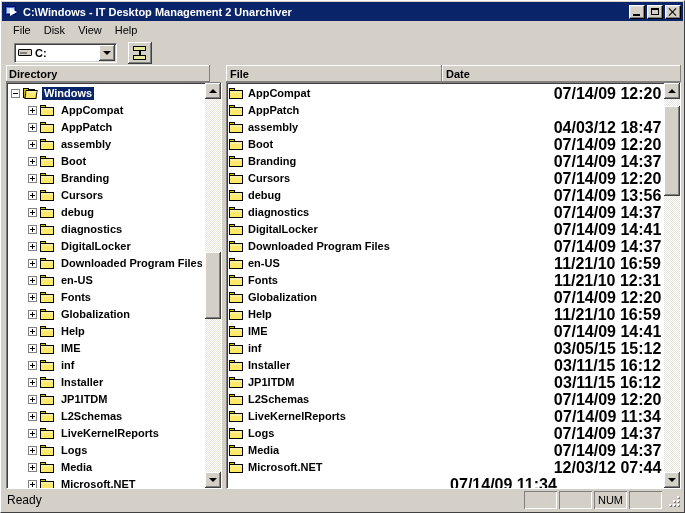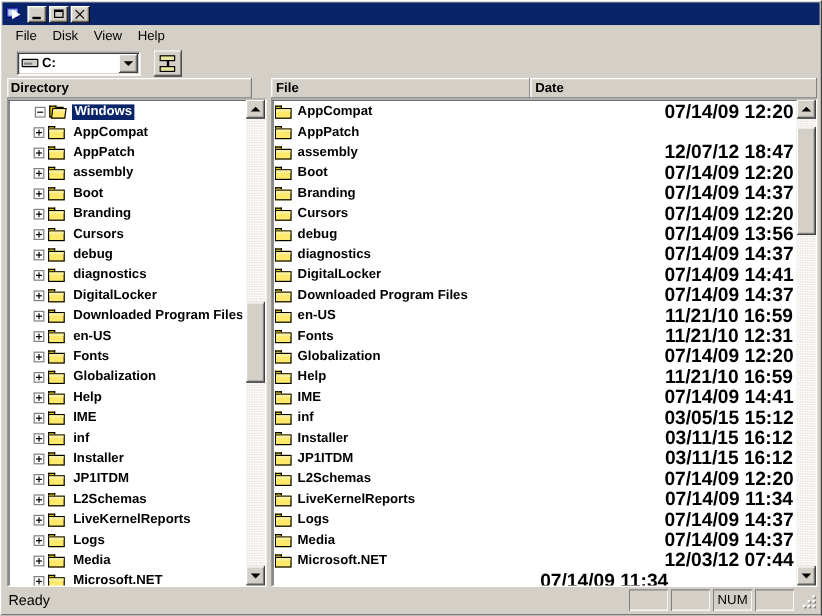--- a/index.html
+++ b/index.html
@@ -590,20 +590,21 @@
 </head>
 <body>
 
 <div id="app">
 
   <div id="titlebar">
     <div id="title-icon">
       <div class="mon"></div>
       <div class="arr"></div>
     </div>
+    <div id="title-text">C:\Windows - IT Desktop Management 2 Unarchiver</div>
     <div id="title-buttons">
       <div class="tbtn min">
           <div class="bar"></div>
         </div>
       <div class="tbtn max">
           <div class="box"></div>
         </div>
       <div class="tbtn close">
           <div class="x1"></div>
           <div class="x2"></div>
@@ -635,21 +636,21 @@
       <div class="n-bot"></div>
     </div>
   </div>
 
   <div id="main">
 
     <div id="tree-panel" class="panel">
       <div id="tree-header" class="panel-header">Directory</div>
       <div id="tree-body-wrap">
         <div id="tree-list">
-            <div class="tree-row selected" style="padding-left: 20px;">
+            <div class="tree-row selected" style="padding-left: 2px;">
               <div class="expander">
                 <div class="h"></div>
               </div>
               <div class="folder-ico open">
                 <div class="back"></div>
                 <div class="tab"></div>
                 <div class="bdy"></div>
               </div>
               <span class="tree-label">Windows</span>
             </div>
@@ -950,21 +951,21 @@
             </div>
             <div class="file-row">
               <div class="file-name" style="display: flex; align-items: center;">
                 <div class="folder-ico">
                   <div class="tab"></div>
                   <div class="bdy"></div>
                 </div>
                 <span>assembly</span>
               </div>
               <div class="file-size"></div>
-              <div class="file-date">12/07/12 18:47</div>
+              <div class="file-date">04/03/12 18:47</div>
             </div>
             <div class="file-row">
               <div class="file-name" style="display: flex; align-items: center;">
                 <div class="folder-ico">
                   <div class="tab"></div>
                   <div class="bdy"></div>
                 </div>
                 <span>Boot</span>
               </div>
               <div class="file-size"></div>

